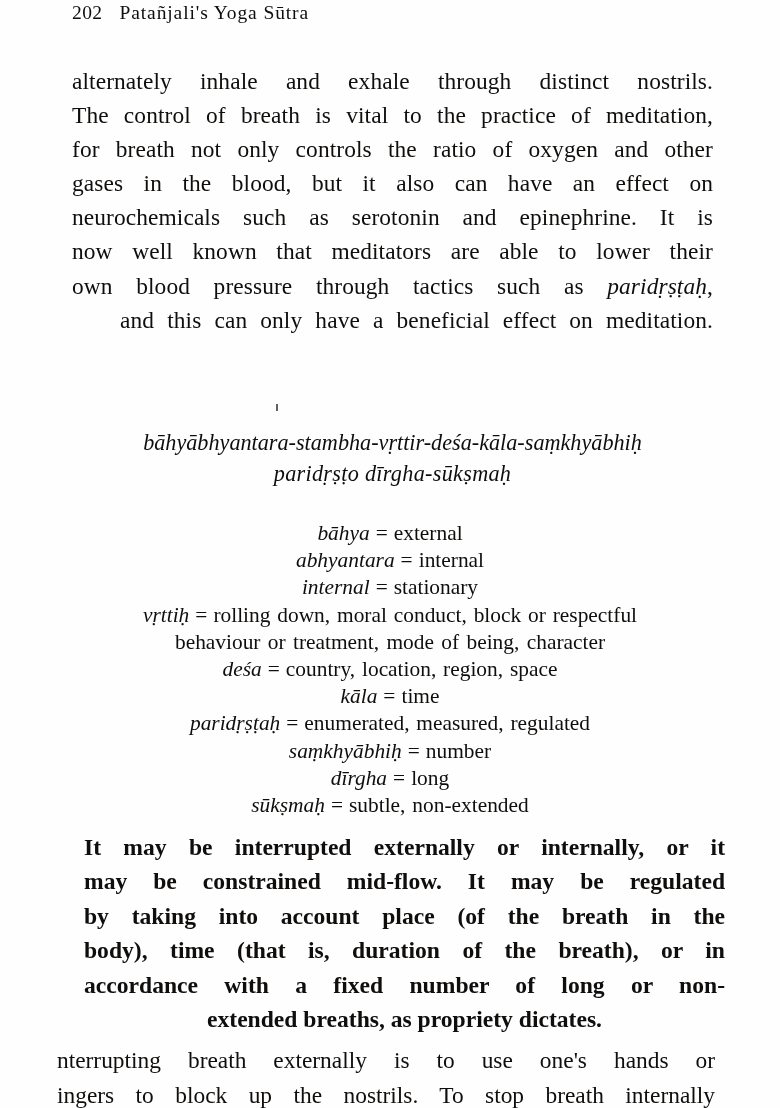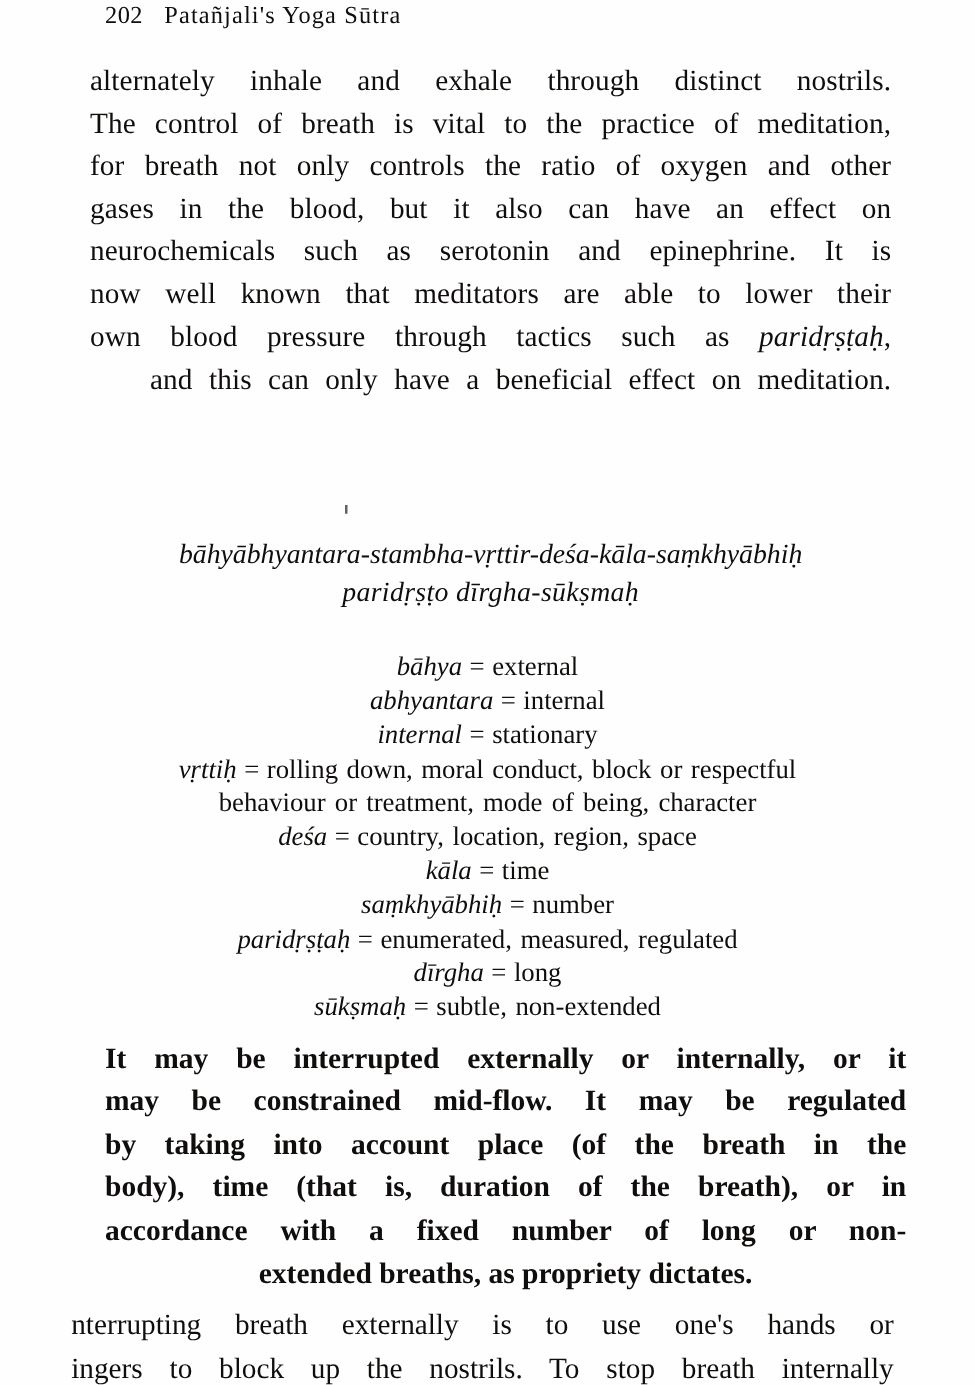--- a/index.html
+++ b/index.html
@@ -26,21 +26,20 @@
     position: absolute;
     left: 72px;
     top: 2px;
     width: 640px;
     font-size: 19.5px;
     letter-spacing: 0.4px;
     white-space: nowrap;
   }
   .running-head .folio {
     margin-right: 17px;
-    margin-left: 12px;
   }
   .running-head .book-title {
     letter-spacing: 0.9px;
   }
 
   
   .col {
     position: absolute;
     left: 72px;
     width: 641px;
@@ -185,21 +184,21 @@
 </style>
 </head>
 <body>
 
 <div class="page">
 
   <div class="running-head">
     <span class="folio">202</span><span class="book-title">Patañjali's Yoga Sūtra</span>
   </div>
 
-  <div class="col body-para" style="top:48px;">
+  <div class="col body-para" style="top:64px;">
     <span class="ln">alternately inhale and exhale through distinct nostrils.</span>
     <span class="ln">The control of breath is vital to the practice of meditation,</span>
     <span class="ln">for breath not only controls the ratio of oxygen and other</span>
     <span class="ln">gases in the blood, but it also can have an effect on</span>
     <span class="ln">neurochemicals such as serotonin and epinephrine. It is</span>
     <span class="ln">now well known that meditators are able to lower their</span>
     <span class="ln"><span>own blood pressure through tactics such as </span><span class="it">paridṛṣṭaḥ</span><span>,</span></span>
     <span class="ln last">and this can only have a beneficial effect on meditation.</span>
   </div>
 
@@ -219,23 +218,23 @@
 
     <span class="gloss-line"><span class="term">internal</span><span class="eq">=</span><span class="def">stationary</span></span>
 
     <span class="gloss-line wrapline"><span class="term">vṛttiḥ</span><span class="eq">=</span><span class="def">rolling down, moral conduct, block or respectful</span></span>
     <span class="gloss-cont">behaviour or treatment, mode of being, character</span>
 
     <span class="gloss-line"><span class="term">deśa</span><span class="eq">=</span><span class="def">country, location, region, space</span></span>
 
     <span class="gloss-line"><span class="term">kāla</span><span class="eq">=</span><span class="def">time</span></span>
 
+    <span class="gloss-line"><span class="term">paridṛṣṭaḥ</span><span class="eq">=</span><span class="def">enumerated, measured, regulated</span></span>
+
     <span class="gloss-line"><span class="term">saṃkhyābhiḥ</span><span class="eq">=</span><span class="def">number</span></span>
-
-    <span class="gloss-line"><span class="term">paridṛṣṭaḥ</span><span class="eq">=</span><span class="def">enumerated, measured, regulated</span></span>
 
     <span class="gloss-line"><span class="term">dīrgha</span><span class="eq">=</span><span class="def">long</span></span>
 
     <span class="gloss-line"><span class="term">sūkṣmaḥ</span><span class="eq">=</span><span class="def">subtle, non-extended</span></span>
   </div>
 
   <div class="translation" style="top:830px;">
     <span class="ln">It may be interrupted externally or internally, or it</span>
     <span class="ln">may be constrained mid-flow. It may be regulated</span>
     <span class="ln">by taking into account place (of the breath in the</span>

